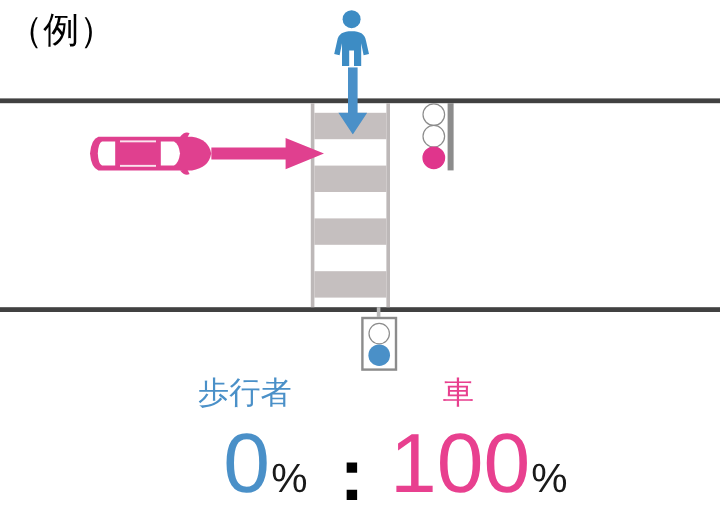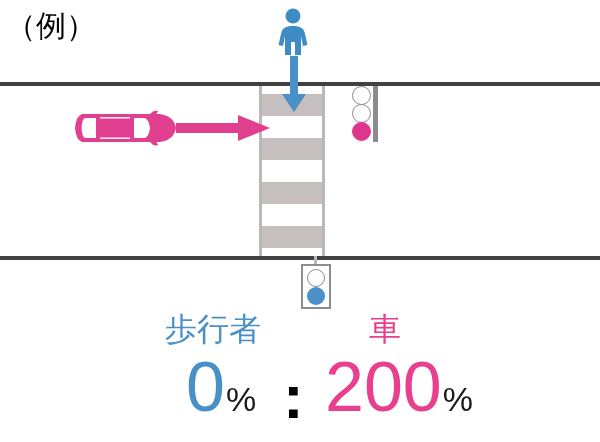--- a/index.html
+++ b/index.html
@@ -186,23 +186,23 @@
   
   #party-labels {
     position: absolute;
     left: 0;
     top: 310px;
     width: 600px;
     height: 40px;
   }
   .party-label {
     position: absolute;
-    font-size: 32px;
+    font-size: 26px;
     line-height: 38px;
-    font-family: Liberation Sans, sans-serif;
+    font-family: Liberation Mono, monospace;
     white-space: nowrap;
   }
   #label-pedestrian {
     left: 165px;
     color: #4a90c8;
   }
   #label-car {
     left: 369px;
     color: #e8408f;
   }
@@ -337,18 +337,18 @@
 
   <div id="ratio-row">
     <div class="ratio-group" id="ratio-pedestrian">
       <span class="ratio-number">0</span>
       <span class="ratio-percent">%</span>
     </div>
 
     <div id="ratio-separator">:</div>
 
     <div class="ratio-group" id="ratio-car">
-      <span class="ratio-number">200</span>
+      <span class="ratio-number">100</span>
       <span class="ratio-percent">%</span>
     </div>
   </div>
 
 </div>
 
 </body></html>

